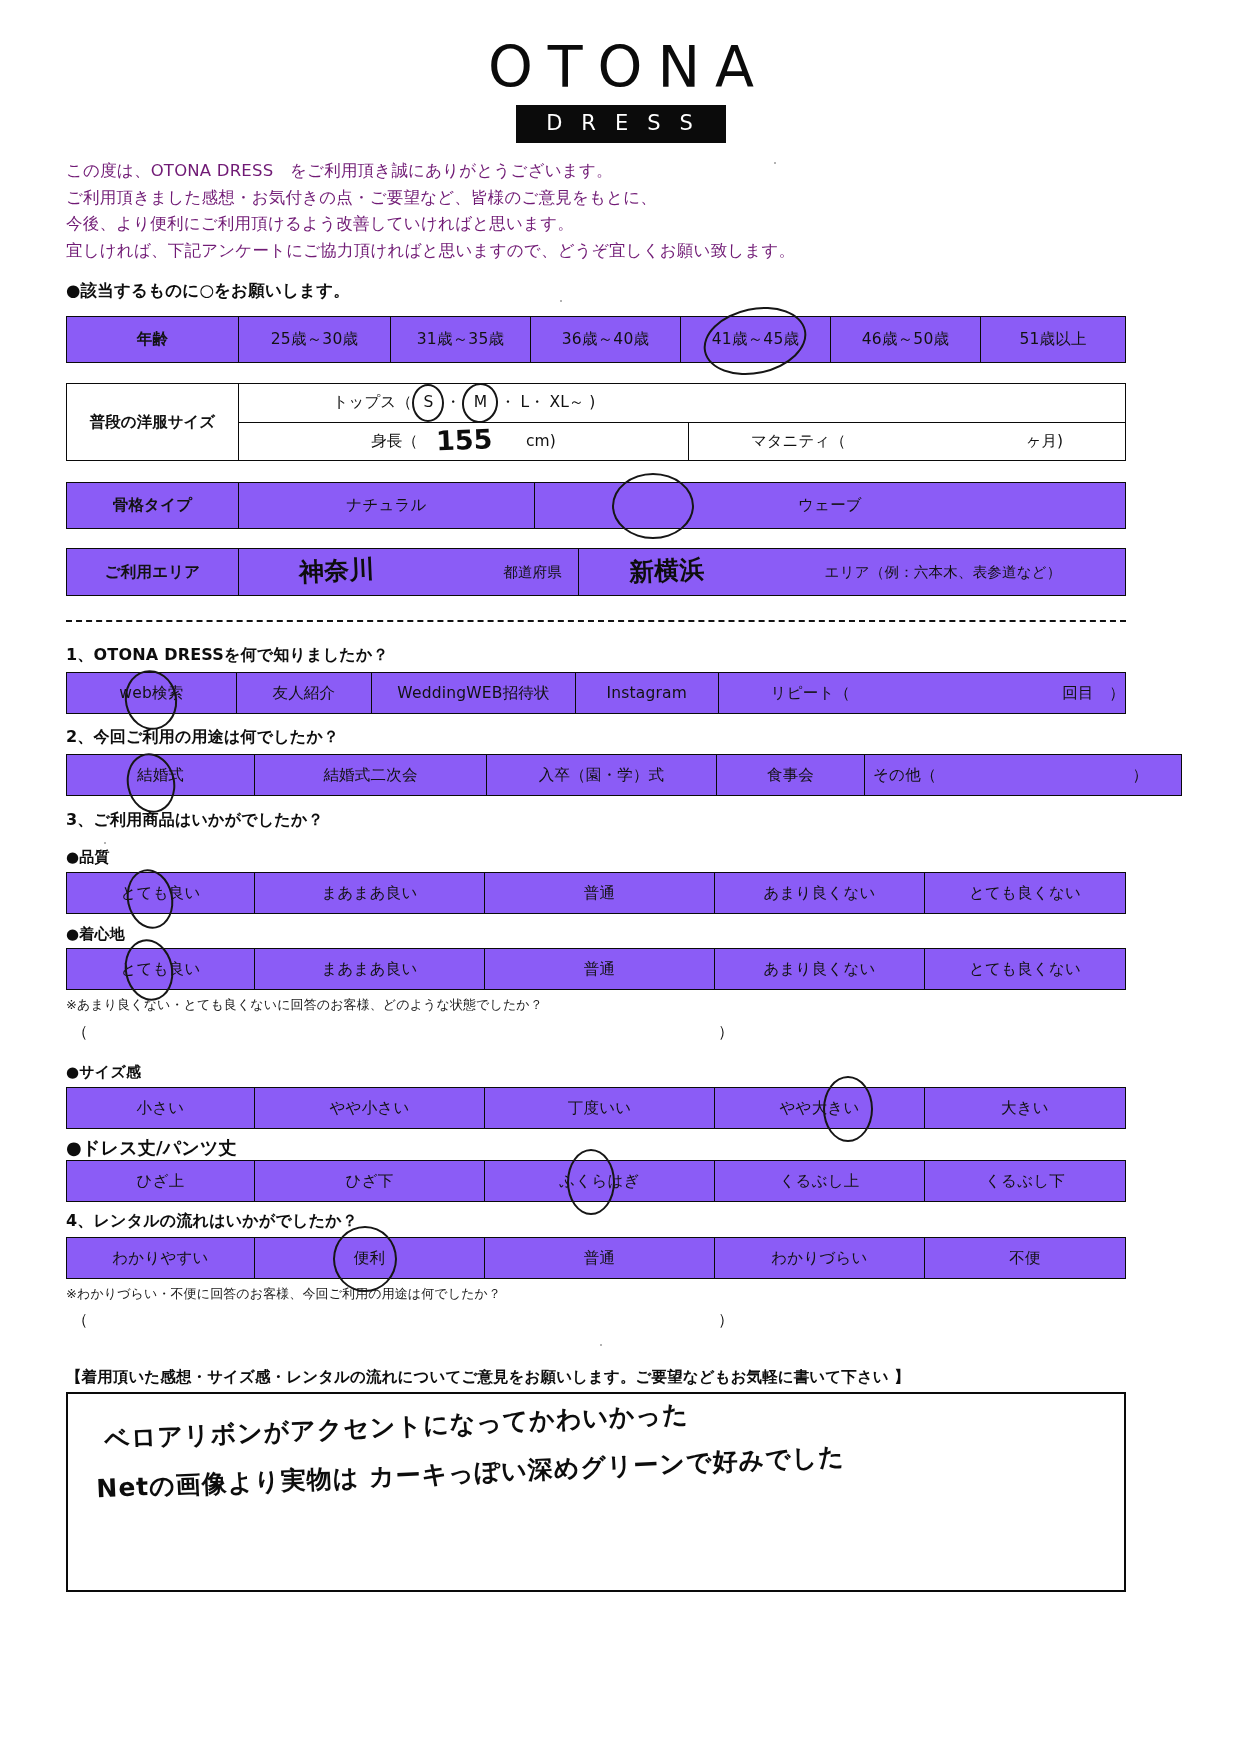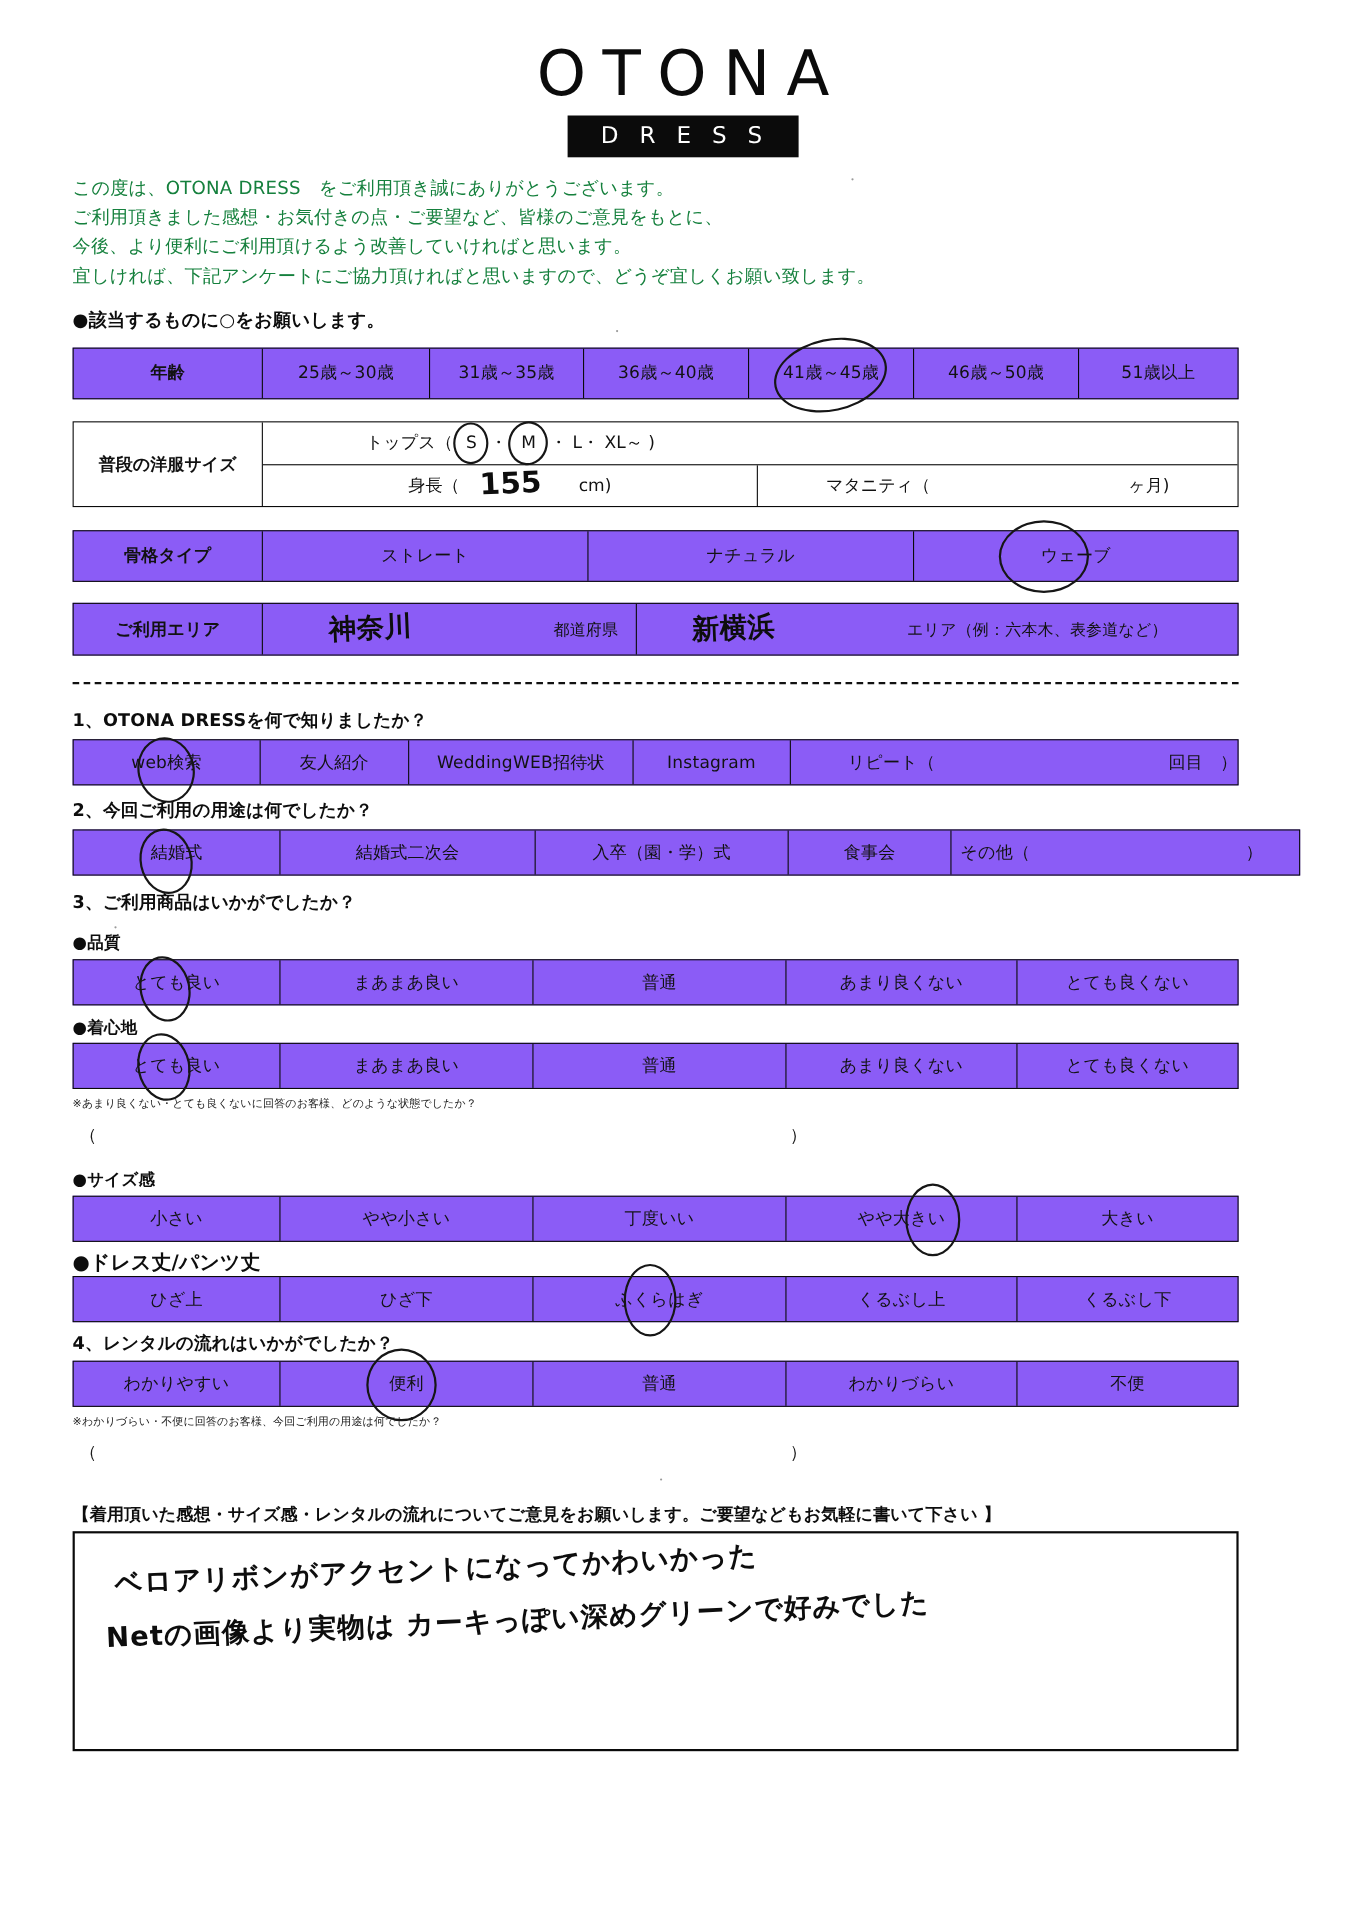--- a/index.html
+++ b/index.html
@@ -52,21 +52,21 @@
 
   
   .intro {
     position: absolute;
     top: 158px;
     left: 66px;
     width: 1060px;
     font-size: 16.5px;
     line-height: 26.5px;
     letter-spacing: 0.2px;
-    color: #15803d;
+    color: #701a75;
   }
   .intro div { white-space: nowrap; }
 
   
   .bullet-head {
     position: absolute;
     font-size: 16.5px;
     font-weight: bold;
     letter-spacing: 0.2px;
     color: #0d0d0d;
@@ -75,21 +75,21 @@
   .qhead {
     position: absolute;
     font-size: 16px;
     font-weight: bold;
     letter-spacing: 0.2px;
     color: #0d0d0d;
     white-space: nowrap;
   }
   .sub-note {
     position: absolute;
-    font-size: 10px;
+    font-size: 13px;
     letter-spacing: 0.1px;
     color: #1a1a1a;
     white-space: nowrap;
   }
   .paren-line {
     position: absolute;
     font-size: 16px;
     color: #1a1a1a;
   }
 
@@ -280,23 +280,20 @@
           <span style="display:inline-block; width:180px;"></span>
           <span>ヶ月)</span>
         </div>
       </div>
     </div>
   </div>
 
   <div class="tbl" style="top:482px; left:66px; width:1060px; height:47px;">
     <div class="cell head" style="width:172px;">骨格タイプ</div>
     <div class="cell" style="width:296px;">
-      <span>ストレート</span>
-    </div>
-    <div class="cell" style="width:296px;">
       <span>ナチュラル</span>
     </div>
     <div class="cell" style="flex:1;">
       <span>ウェーブ</span>
       <div class="circle" style="left:77px; top:-10px; width:78px; height:62px;"></div>
     </div>
   </div>
 
   <div class="tbl" style="top:548px; left:66px; width:1060px; height:48px;">
     <div class="cell head" style="width:172px;">ご利用エリア</div>

